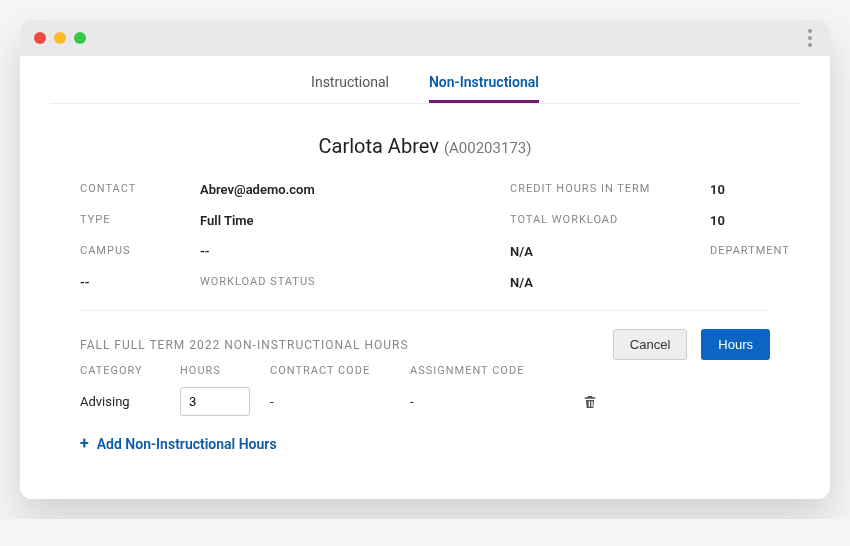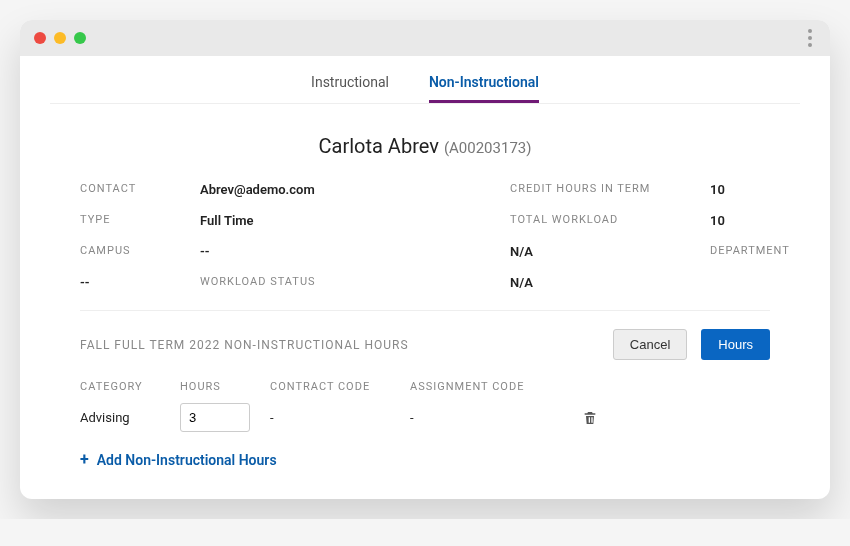--- a/index.html
+++ b/index.html
@@ -44,21 +44,21 @@
     .tab {
       padding-bottom:10px;
       cursor:pointer;
     }
     .tab.active {
       color:#0a5ca8;
       font-weight:600;
       border-bottom:3px solid #701a75;
     }
     .divider { height:1px; background:#eee; margin: 0 30px; }
-    .content { padding: 22px 60px 30px 60px; }
+    .content { padding: 22px 60px 46px 60px; }
     .person-header {
       text-align:center;
       margin: 8px 0 24px 0;
       font-size:20px;
       color:#222;
     }
     .person-id { color:#777; font-size:15px; }
     .info-grid {
       display:grid;
       grid-template-columns: 100px 1fr 180px 60px;
@@ -72,21 +72,21 @@
       font-size:11px;
       color:#888;
       text-transform:uppercase;
     }
     .info-value { color:#222; font-weight:600; }
     .section-divider { height:1px; background:#eee; margin: 20px 0 18px 0;}
     .section-header {
       display:flex;
       align-items:center;
       justify-content:space-between;
-      margin-bottom: 20px;
+      margin-bottom: 4px;
     }
     .section-title {
       letter-spacing:1px;
       font-size:12px;
       color:#888;
       text-transform:uppercase;
     }
     .actions { display:flex; gap:14px; }
     .btn {
       padding: 7px 16px;

